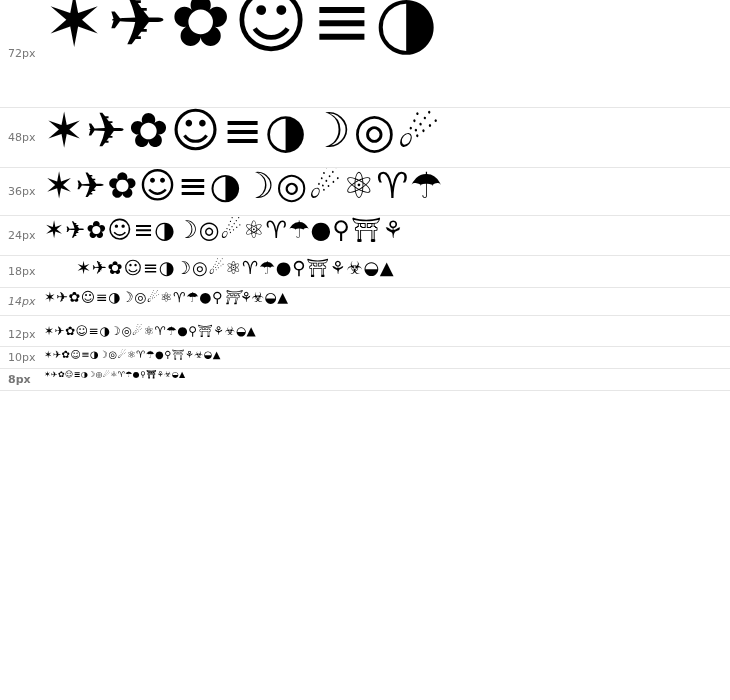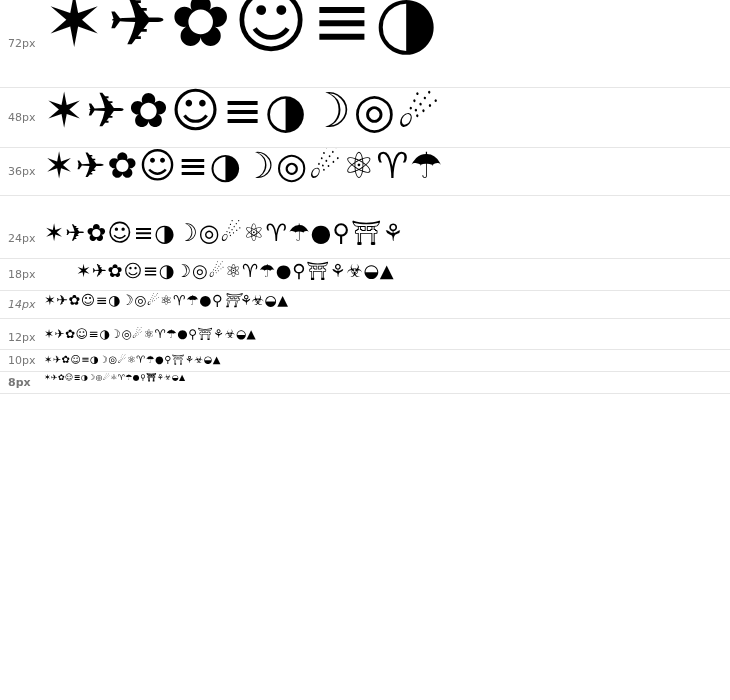--- a/index.html
+++ b/index.html
@@ -40,35 +40,35 @@
     flex: 1;
     white-space: nowrap;
     overflow: hidden;
     font-family: "DejaVu Sans", "Liberation Sans", sans-serif;
     letter-spacing: 0.04em;
     line-height: 1.08;
     padding: 2px 0 4px 0;
     color: #000000;
   }
   
-  .r72 { height: 88px; }
+  .r72 { height: 108px; }
   .r72 .sample { font-size: 72px; line-height: 0.98; margin-top: -16px; }
   .r48 { height: 60px; justify-content: space-between; }
   .r48 .sample { font-size: 48px; line-height: 1.0; margin-top: -4px; }
   .r36 { height: 48px; }
   .r36 .sample { font-size: 36px; line-height: 1.0; margin-top: -2px; }
-  .r24 { height: 40px; margin-top: 23px; }
+  .r24 { height: 40px; }
   .r24 .sample { font-size: 24px; line-height: 1.05; }
   .r18 { height: 32px; gap: 32px; }
   .r18 .sample { font-size: 18px; line-height: 1.1; }
   .r14 { height: 28px; font-style: italic; }
   .r14 .sample { font-size: 14px; line-height: 1.1; }
   .r12 { height: 24px; margin-top: 7px; }
   .r12 .sample { font-size: 12px; line-height: 1.1; }
-  .r10 { height: 22px; align-items: center; }
+  .r10 { height: 22px; }
   .r10 .sample { font-size: 10px; line-height: 1.1; }
   .r8  { height: 22px; font-weight: bold; }
   .r8 .sample  { font-size: 8px;  line-height: 1.1; }
 
   .filler {
     width: 730px;
     height: 256px;
     background: #ffffff;
   }
 </style>

